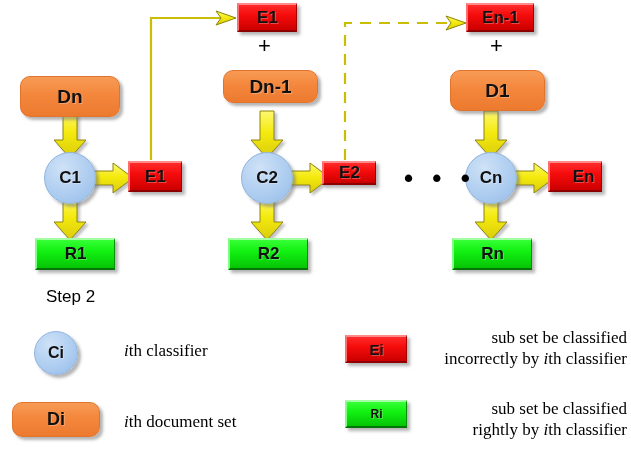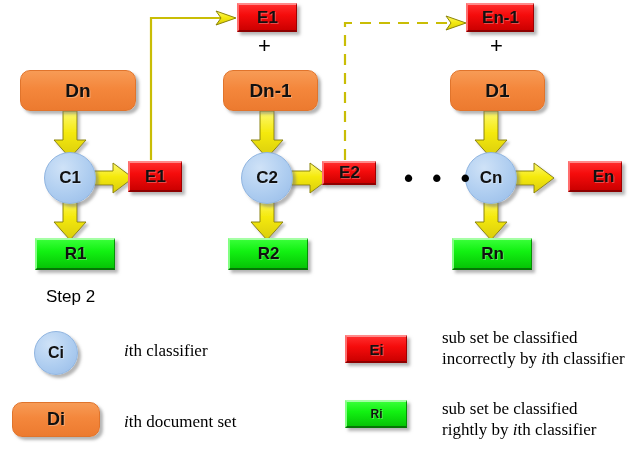--- a/index.html
+++ b/index.html
@@ -104,21 +104,21 @@
   
   .legend-text {
     position: absolute;
     font-family: "Liberation Serif", serif;
     font-size: 17px;
     color: #000;
     line-height: 21px;
     user-select: none;
   }
   .legend-text .it { font-style: italic; }
-  .legend-text.center { text-align: left; }
+  .legend-text.center { text-align: right; }
 </style>
 </head>
 <body>
 
 <svg id="canvas" viewBox="0 0 631 452" xmlns="http://www.w3.org/2000/svg">
   <defs>
     <linearGradient id="arrGrad" x1="0" y1="0" x2="0" y2="1">
       <stop offset="0%" stop-color="#fdf871"></stop>
       <stop offset="45%" stop-color="#f5ea10"></stop>
       <stop offset="100%" stop-color="#d9cc05"></stop>
@@ -176,37 +176,37 @@
 </svg>
 
 <div class="node err-node" style="left:237px; top:3px; width:60px; height:29px;">E1</div>
 
 <div class="plus-sign" style="left:258px; top:33px;">+</div>
 
 <div class="node err-node" style="left:466px; top:3px; width:68px; height:29px;">En-1</div>
 
 <div class="plus-sign" style="left:490px; top:33px;">+</div>
 
-<div class="node doc-node" style="left:20px; top:70px; width:116px; height:41px;">Dn</div>
-
-<div class="node doc-node" style="left:223px; top:70px; width:95px; height:41px;">Dn-1</div>
+<div class="node doc-node" style="left:20px; top:76px; width:100px; height:41px;">Dn</div>
+
+<div class="node doc-node" style="left:223px; top:70px; width:95px; height:33px;">Dn-1</div>
 
 <div class="node doc-node" style="left:450px; top:70px; width:95px; height:41px;">D1</div>
 
 <div class="node clf-node" style="left:44px; top:152px; width:52px; height:52px;text-align:right;">C1</div>
 
 <div class="node clf-node" style="left:241px; top:152px; width:52px; height:52px;">C2</div>
 
 <div class="node clf-node" style="left:465px; top:152px; width:52px; height:52px;">Cn</div>
 
 <div class="node err-node" style="left:128px; top:161px; width:54px; height:31px;">E1</div>
 
 <div class="node err-node" style="left:322px; top:161px; width:54px; height:24px;">E2</div>
 
-<div class="node err-node" style="left:568px; top:161px; width:54px; height:31px;padding-left:16px;">En</div>
+<div class="node err-node" style="left:548px; top:161px; width:54px; height:31px;padding-left:16px;">En</div>
 
 <div class="ellipsis-dots" style="left:404px; top:163px;">• • •</div>
 
 <div class="node ok-node" style="left:35px; top:238px; width:80px; height:32px;">R1</div>
 
 <div class="node ok-node" style="left:228px; top:238px; width:80px; height:32px;">R2</div>
 
 <div class="node ok-node" style="left:452px; top:238px; width:80px; height:32px;">Rn</div>
 
 <div class="step-label" style="left:13px; top:287px;">Step 2</div>

